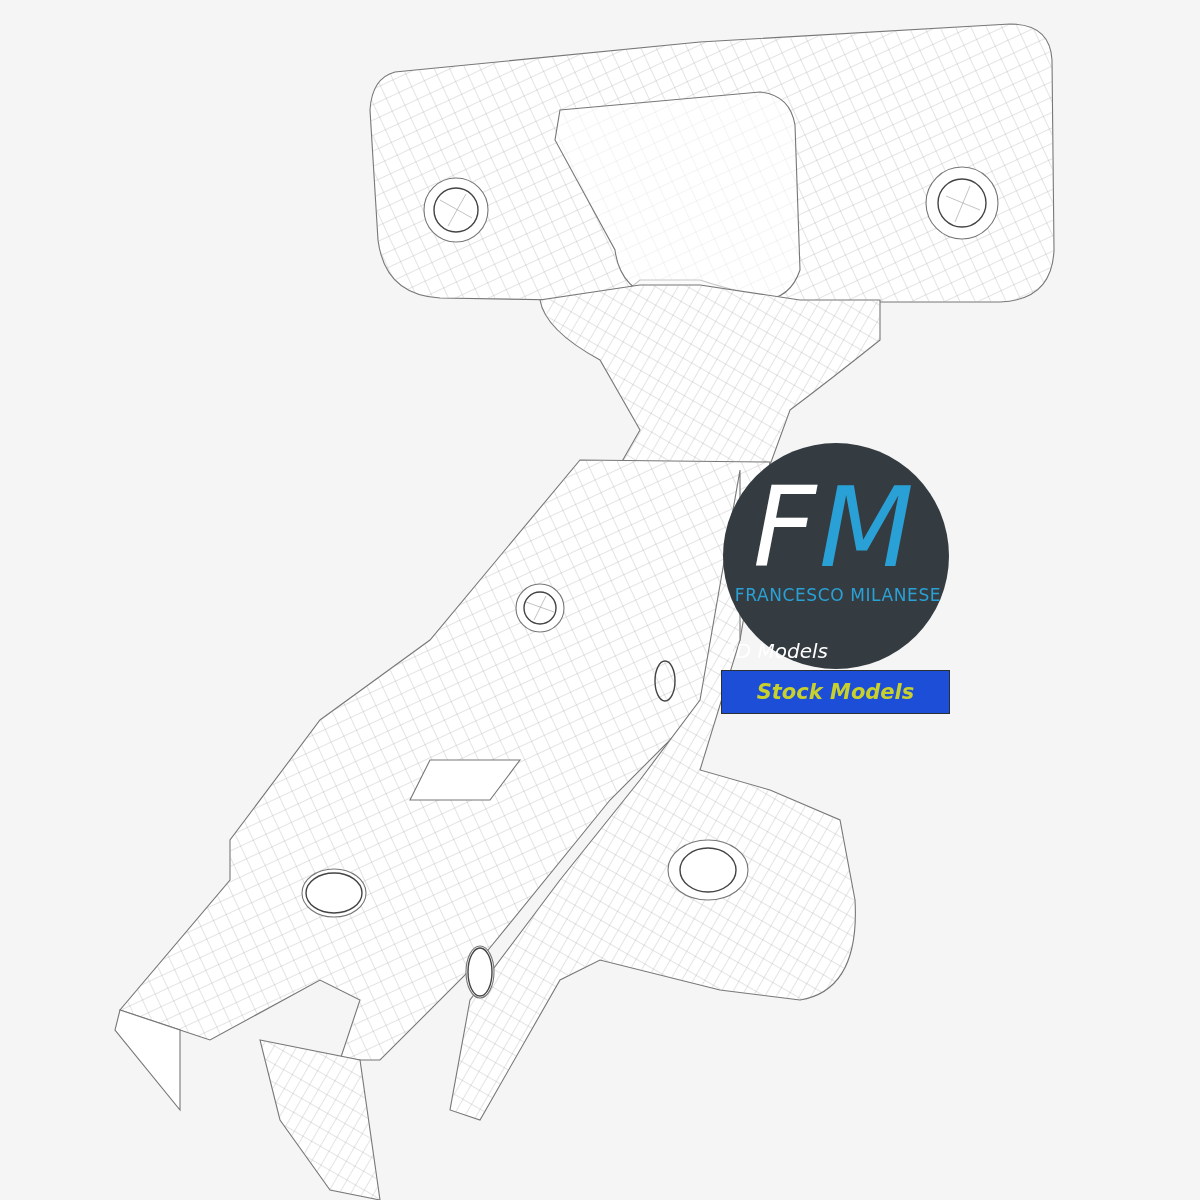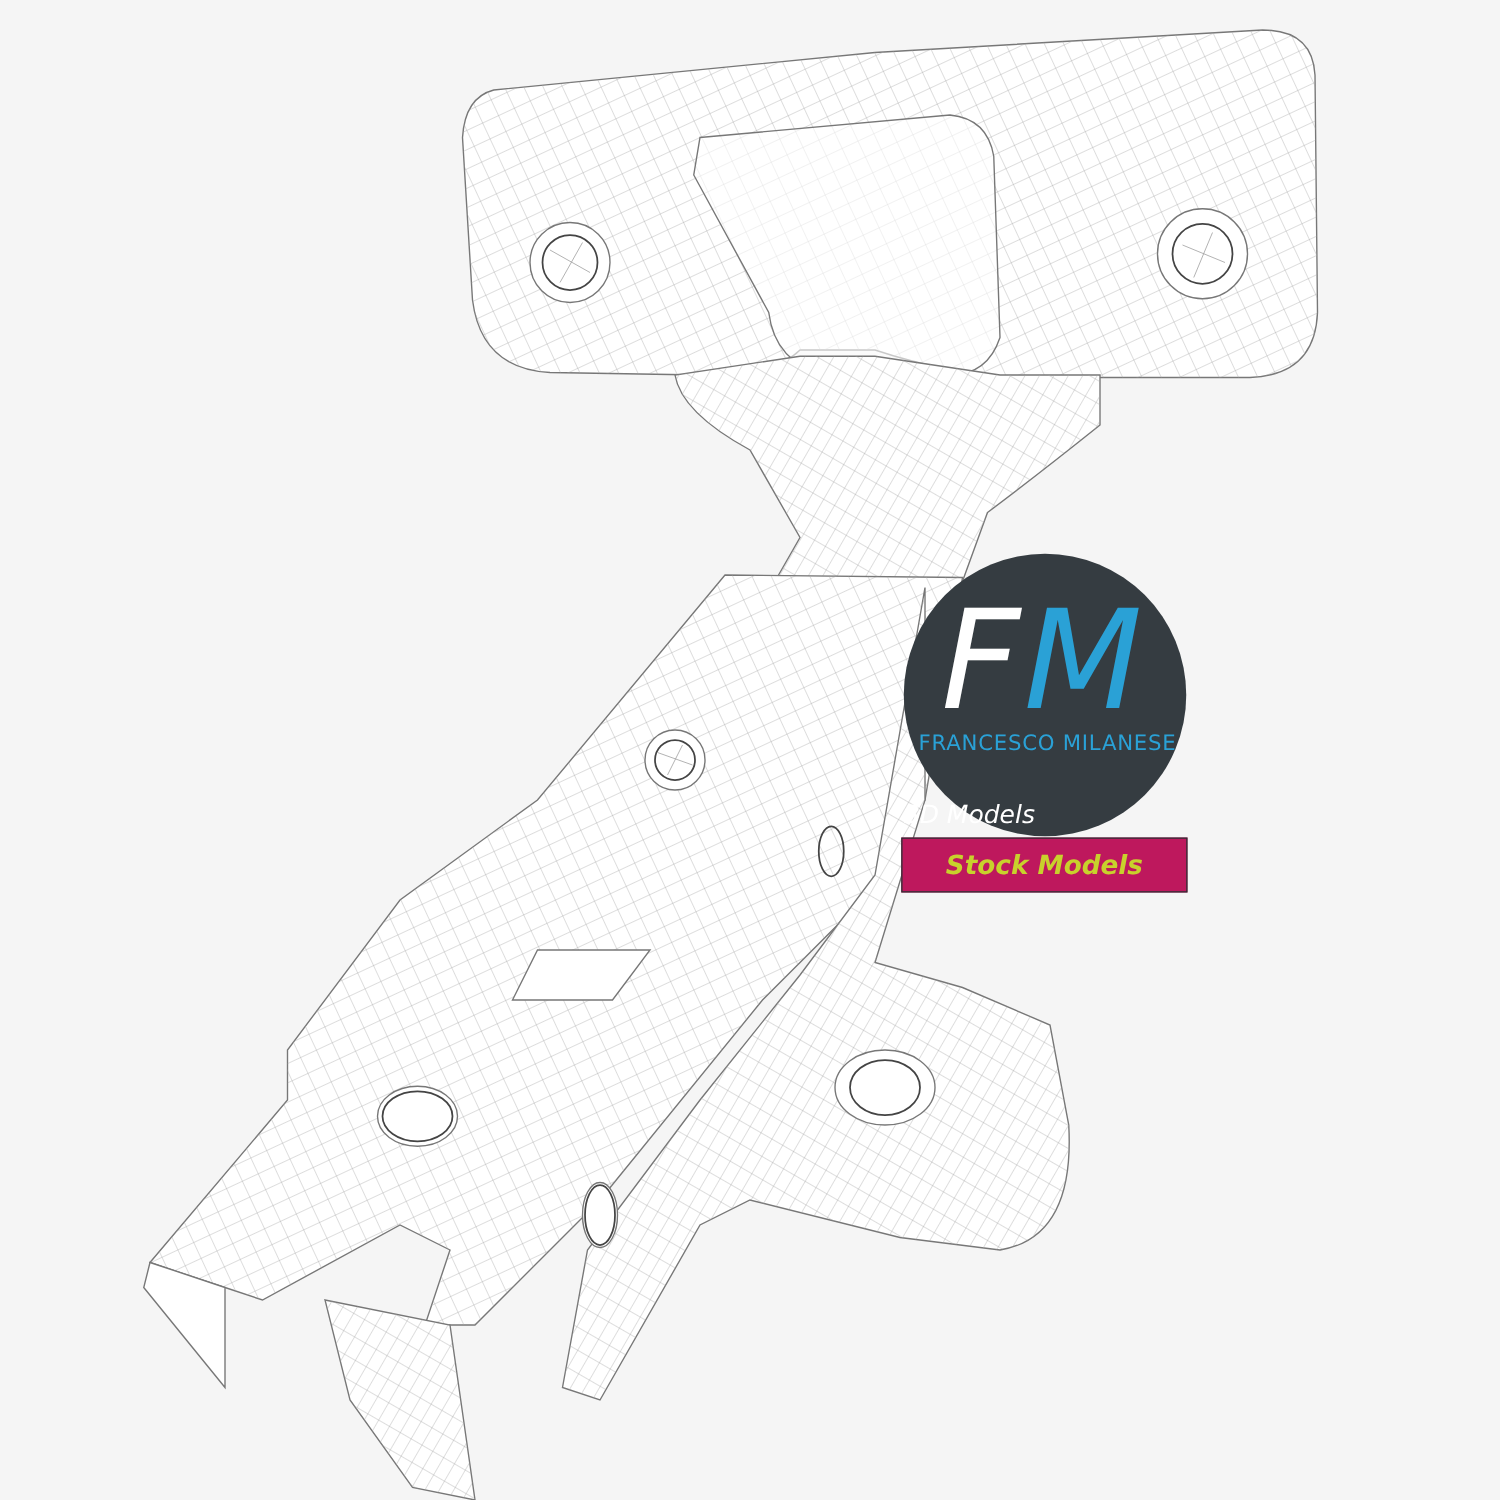--- a/index.html
+++ b/index.html
@@ -31,21 +31,21 @@
   #logo-name {
     position: absolute; left: 0; width: 230px; top: 142px; text-align: center;
     font-size: 17px; color: #2aa1d6; letter-spacing: 0.6px;
   }
   #logo-sub {
     position: absolute; left: 0; width: 230px; top: 160px; text-align: left;
     font-size: 20px; font-style: italic; color: #ffffff; margin-top: 36px;
   }
   #logo-banner {
     position: absolute; left: 0; top: 227px; width: 229px; height: 44px;
-    background: #be185d; border: 1px solid #2a2f33; box-sizing: border-box;
+    background: #1d4ed8; border: 1px solid #2a2f33; box-sizing: border-box;
   }
   #logo-banner-text {
     display: block; text-align: center; line-height: 42px;
     font-size: 21px; font-weight: bold; font-style: italic; color: #c8d12c;
   }
 </style>
 </head>
 <body>
 
 <svg id="stage" viewBox="0 0 1200 1200" xmlns="http://www.w3.org/2000/svg">

